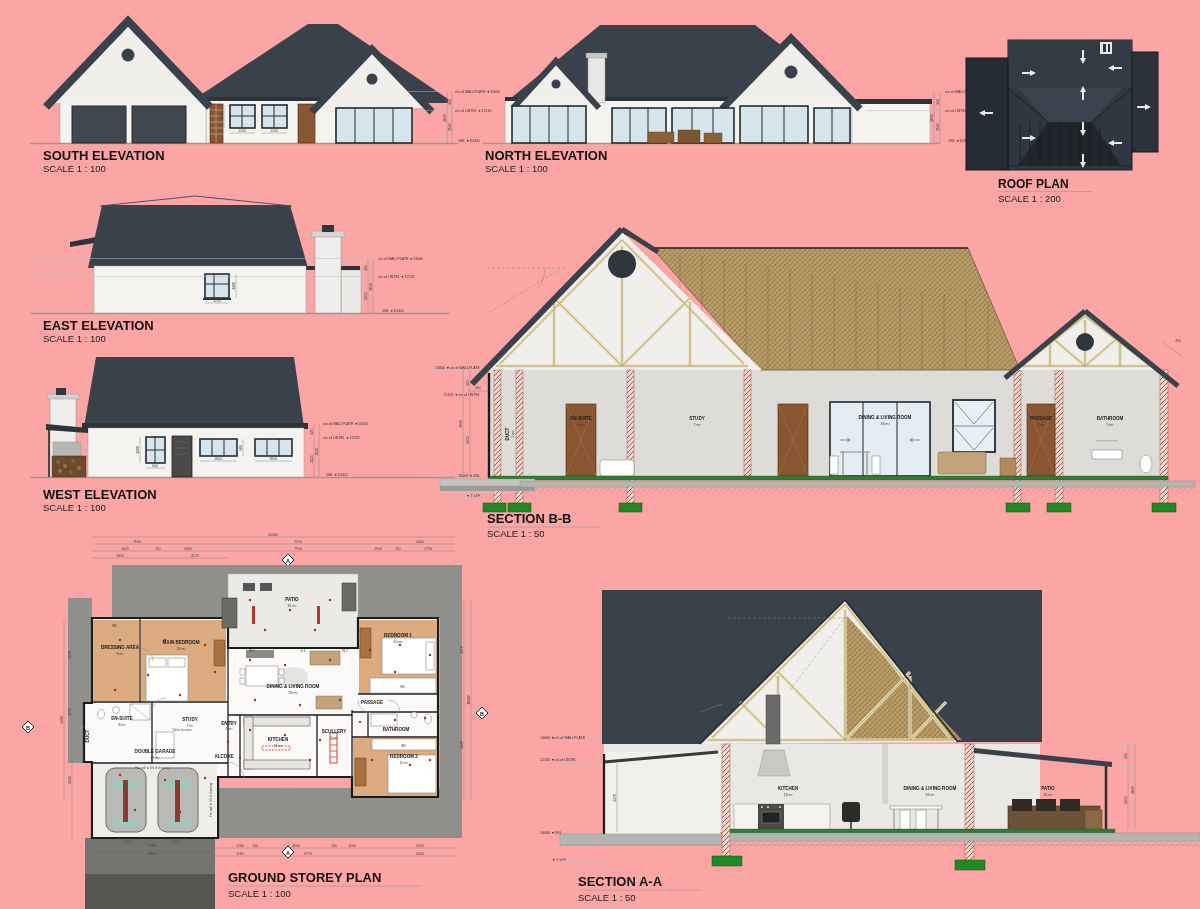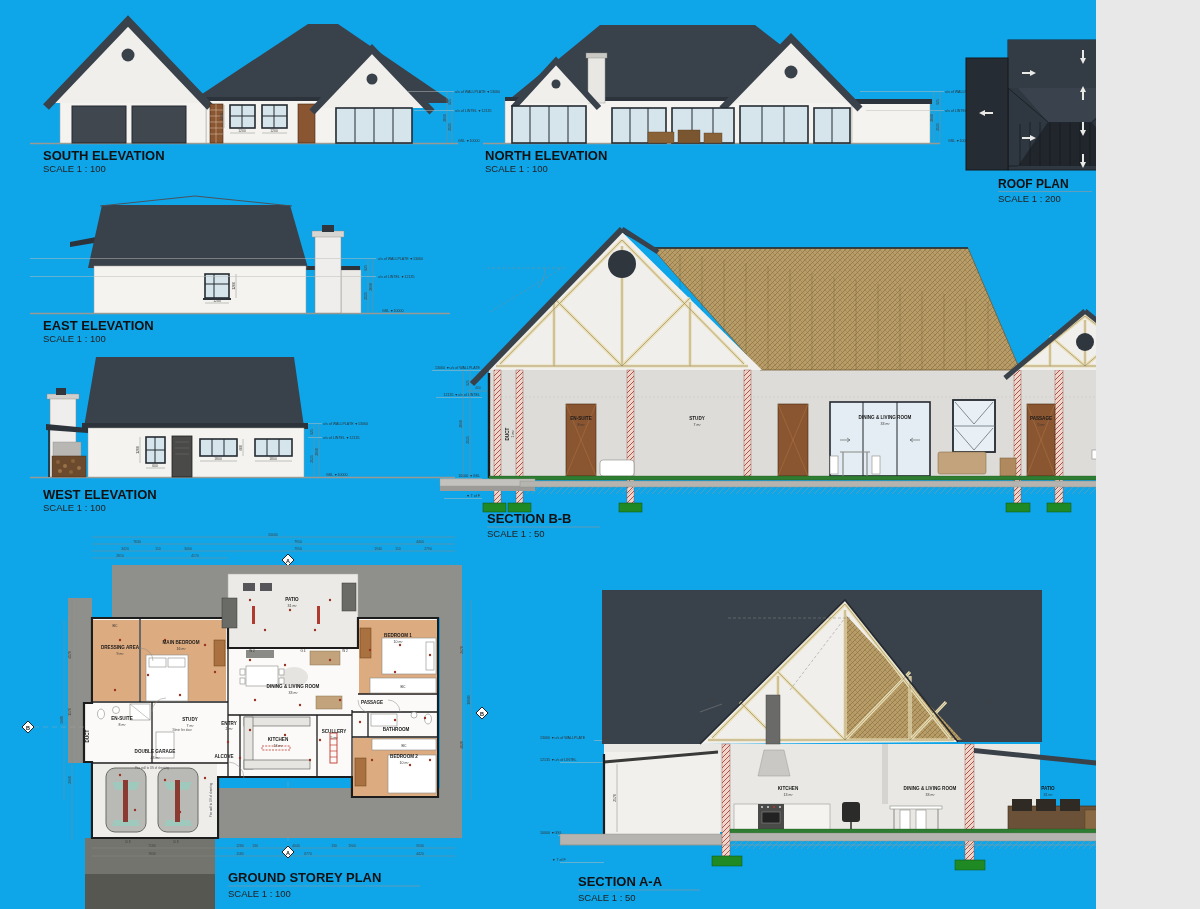--- a/index.html
+++ b/index.html
@@ -1,17 +1,17 @@
 <!DOCTYPE html>
 <html><head>
 <meta charset="utf-8">
 <style>
   html,body{margin:0;padding:0;background:#e8e8e8;}
-  .sheet{position:relative;width:1048px;height:909px;background:#0ea5e9;overflow:hidden;
-         font-family:"Liberation Sans", sans-serif;padding-left:48px;}
+  .sheet{position:relative;width:1200px;height:909px;background:#fca5a5;overflow:hidden;
+         font-family:"Liberation Sans", sans-serif;}
   svg{position:absolute;inset:0;}
   text{font-family:"Liberation Sans", sans-serif;}
   .tt{font-weight:bold;font-size:13px;fill:#111;}
   .ts{font-size:9.5px;fill:#222;}
   .tt2{font-weight:bold;font-size:12px;fill:#111;}
   .rn{font-weight:bold;font-size:4.6px;fill:#1a1a1a;text-anchor:middle;}
   .ra{font-size:3.6px;fill:#333;text-anchor:middle;}
   .dm{font-size:3.4px;fill:#444;text-anchor:middle;}
   .lv{font-size:3.6px;fill:#333;}
   .lve{font-size:3.6px;fill:#333;text-anchor:end;}

